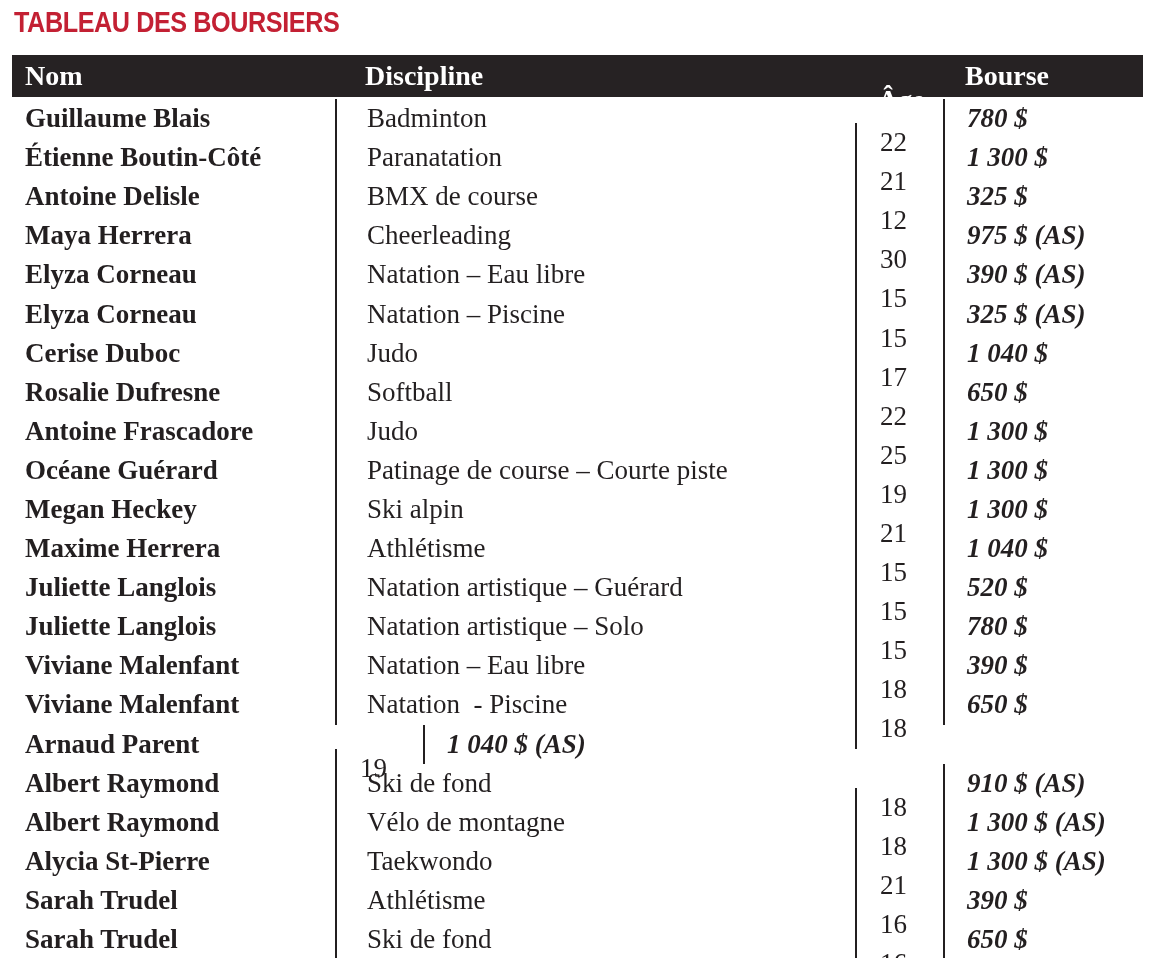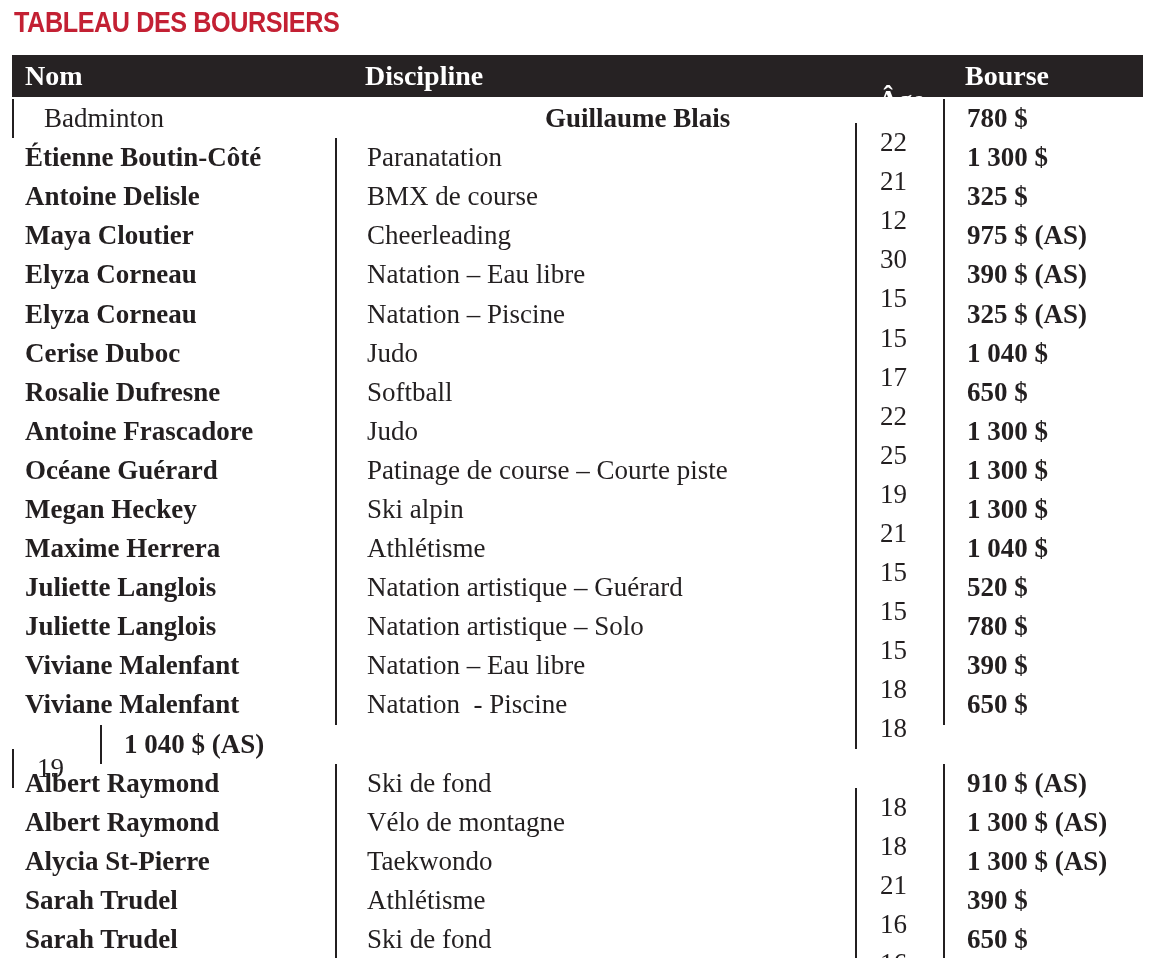--- a/index.html
+++ b/index.html
@@ -65,58 +65,58 @@
   }
   .col-nom        { width: 323px; flex: 0 0 323px; padding-left: 13px; }
   .col-discipline { width: 520px; flex: 0 0 520px; padding-left: 30px; }
   .col-age        { width: 88px;  flex: 0 0 88px;  padding-left: 23px; margin-top: 48px; }
   .col-bourse     { flex: 1 1 auto; padding-left: 22px; }
   .td { white-space: pre; overflow: hidden; height: 100%; display: flex; align-items: center; }
   .tr .col-discipline, .tr .col-age, .tr .col-bourse {
     border-left: 2px solid var(--rule-color);
   }
   .cell-nom    { font-weight: bold; }
-  .cell-bourse { font-weight: bold; }
+  .cell-bourse { font-weight: bold; font-style: italic; }
 </style>
 </head>
 <body>
 
 <div class="page-title">TABLEAU DES BOURSIERS</div>
 
 <div class="table">
   <div class="thead">
     <div class="td col-nom">Nom</div>
     <div class="td col-discipline">Discipline</div>
     <div class="td col-age">Âge</div>
     <div class="td col-bourse">Bourse</div>
   </div>
   <div class="tbody" id="tbody">
   <div class="tr">
+    <div class="td col-nom cell-nom">Guillaume Blais</div>
     <div class="td col-discipline cell-discipline">Badminton</div>
-    <div class="td col-nom cell-nom">Guillaume Blais</div>
     <div class="td col-age cell-age">22</div>
     <div class="td col-bourse cell-bourse">780 $</div>
   </div>
 
   <div class="tr">
     <div class="td col-nom cell-nom">Étienne Boutin-Côté</div>
     <div class="td col-discipline cell-discipline">Paranatation</div>
     <div class="td col-age cell-age">21</div>
     <div class="td col-bourse cell-bourse">1 300 $</div>
   </div>
 
   <div class="tr">
     <div class="td col-nom cell-nom">Antoine Delisle</div>
     <div class="td col-discipline cell-discipline">BMX de course</div>
     <div class="td col-age cell-age">12</div>
     <div class="td col-bourse cell-bourse">325 $</div>
   </div>
 
   <div class="tr">
-    <div class="td col-nom cell-nom">Maya Cloutier</div>
+    <div class="td col-nom cell-nom">Maya Herrera</div>
     <div class="td col-discipline cell-discipline">Cheerleading</div>
     <div class="td col-age cell-age">30</div>
     <div class="td col-bourse cell-bourse">975 $ (AS)</div>
   </div>
 
   <div class="tr">
     <div class="td col-nom cell-nom">Elyza Corneau</div>
     <div class="td col-discipline cell-discipline">Natation – Eau libre</div>
     <div class="td col-age cell-age">15</div>
     <div class="td col-bourse cell-bourse">390 $ (AS)</div>
@@ -193,20 +193,21 @@
   </div>
 
   <div class="tr">
     <div class="td col-nom cell-nom">Viviane Malenfant</div>
     <div class="td col-discipline cell-discipline">Natation  - Piscine</div>
     <div class="td col-age cell-age">18</div>
     <div class="td col-bourse cell-bourse">650 $</div>
   </div>
 
   <div class="tr">
+    <div class="td col-nom cell-nom">Arnaud Parent</div>
     <div class="td col-age cell-age">19</div>
     <div class="td col-bourse cell-bourse">1 040 $ (AS)</div>
   </div>
 
   <div class="tr">
     <div class="td col-nom cell-nom">Albert Raymond</div>
     <div class="td col-discipline cell-discipline">Ski de fond</div>
     <div class="td col-age cell-age">18</div>
     <div class="td col-bourse cell-bourse">910 $ (AS)</div>
   </div>

